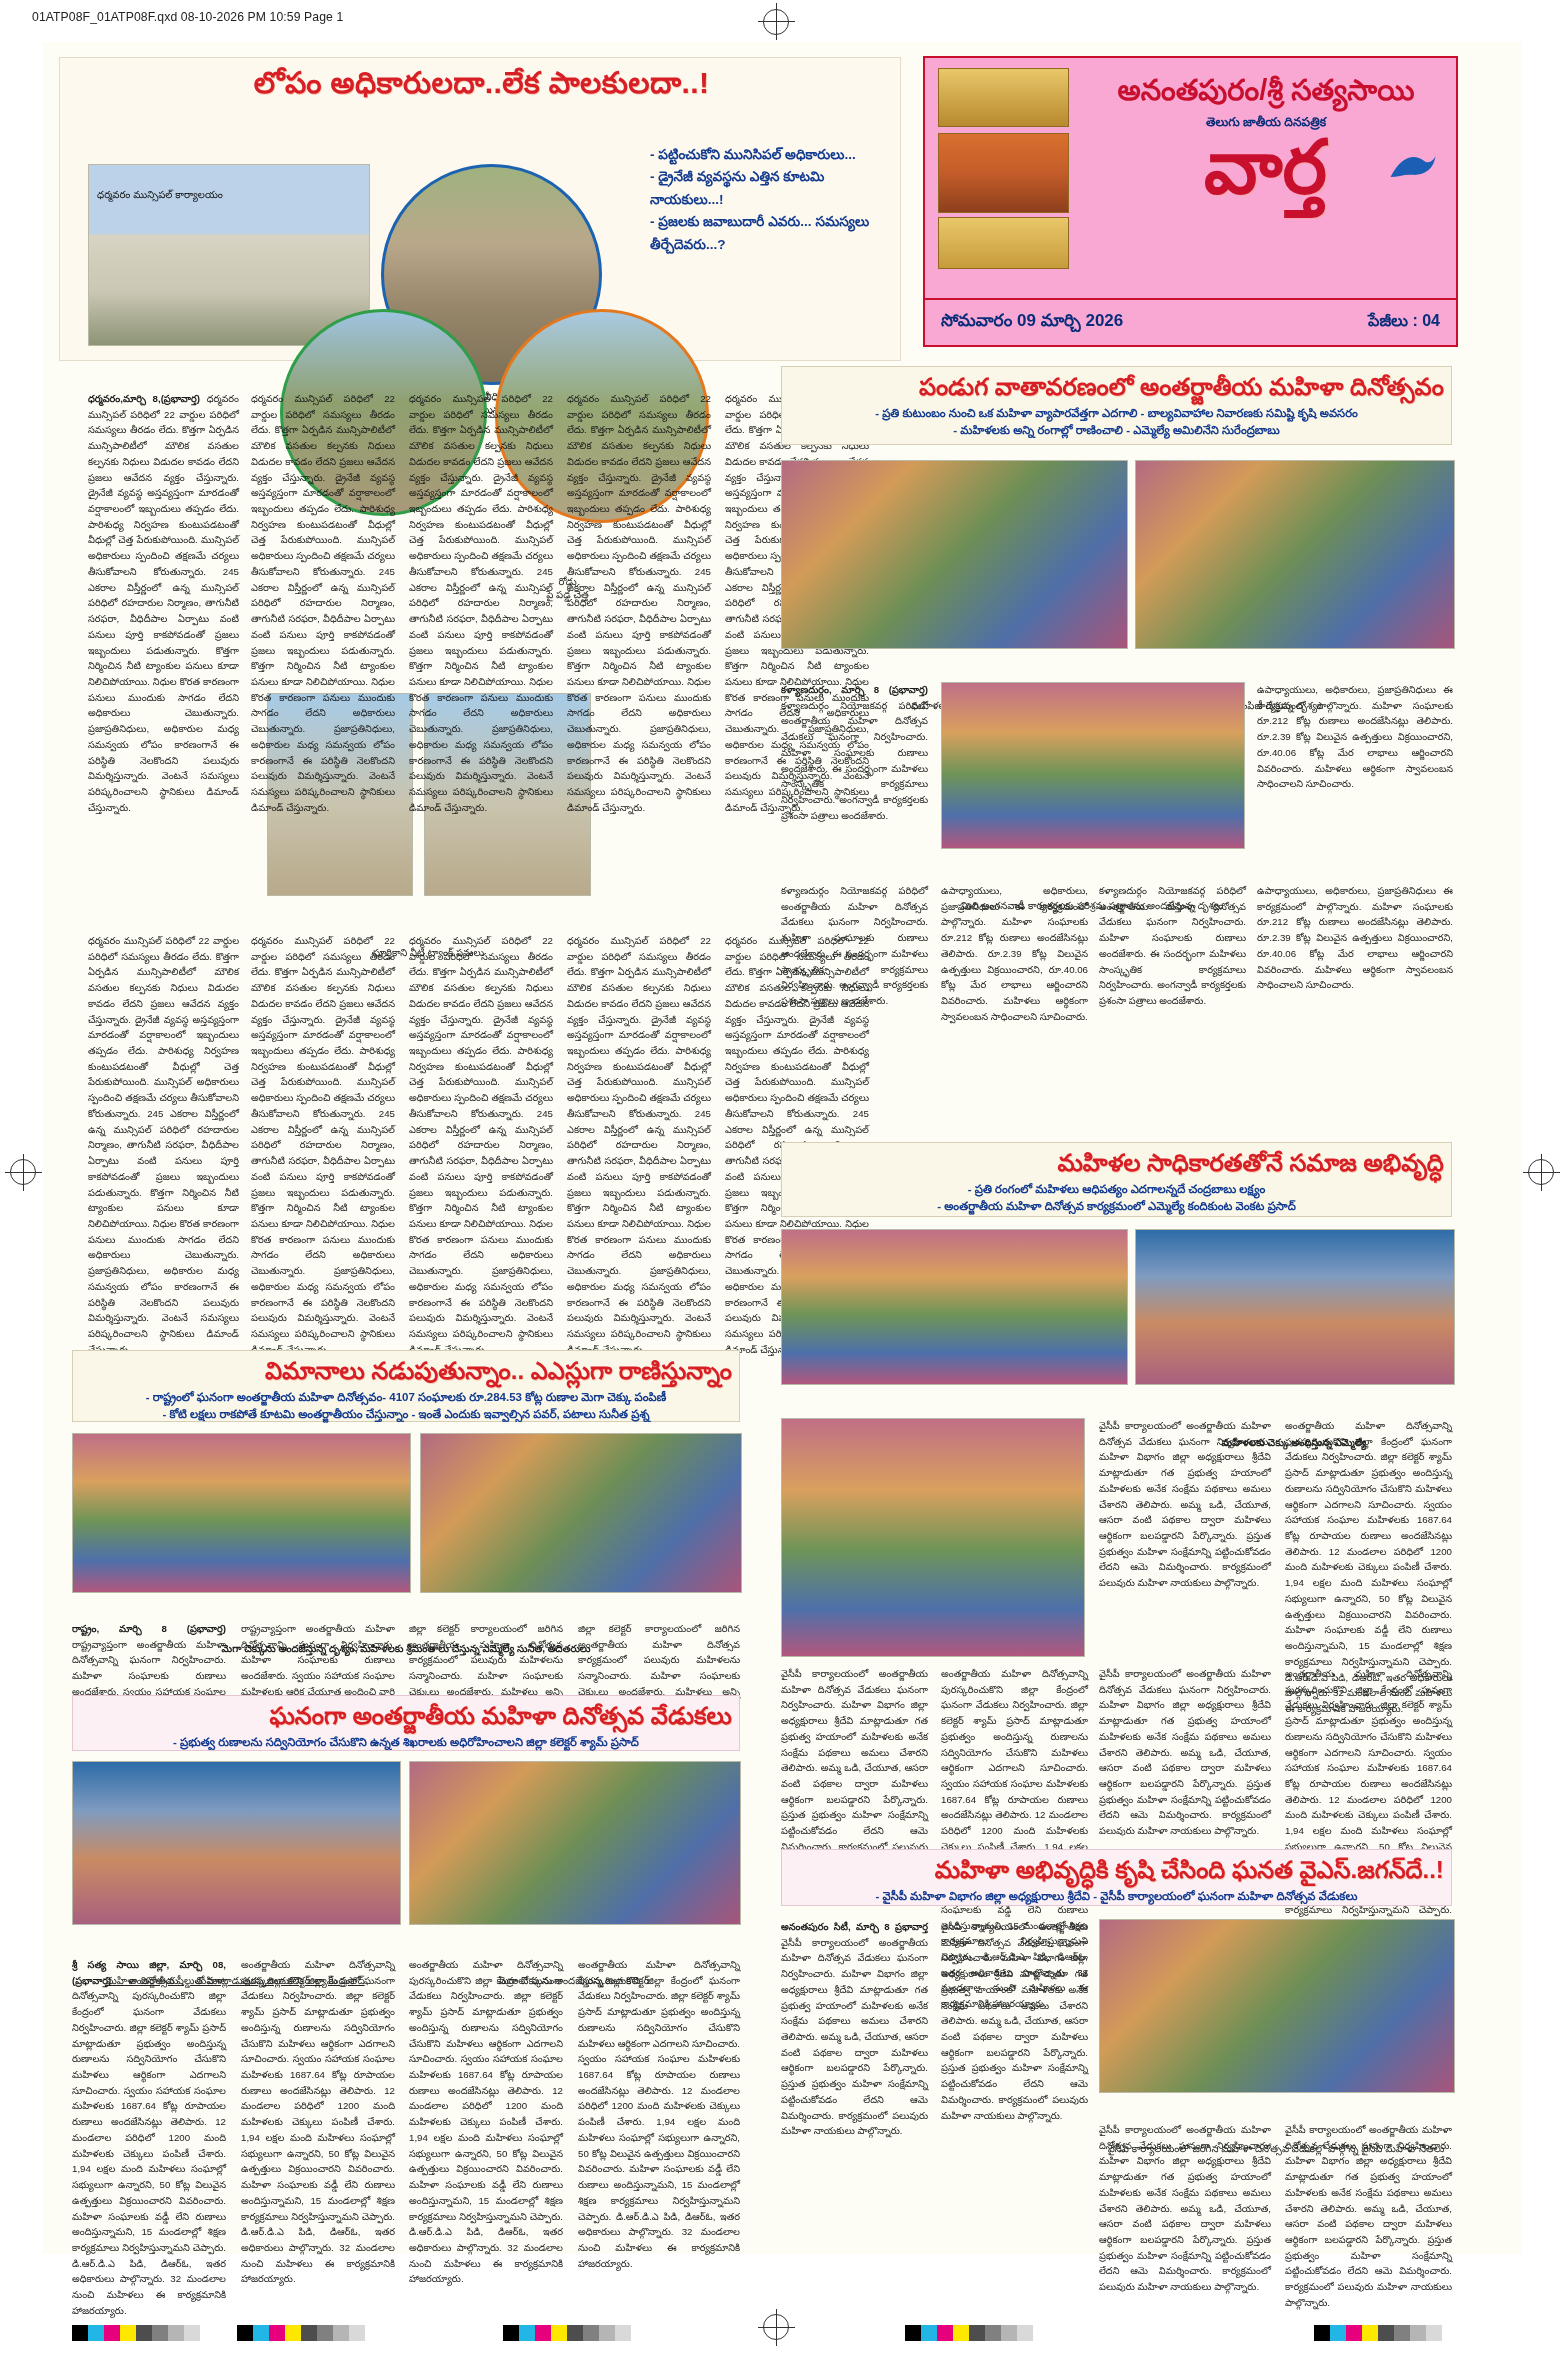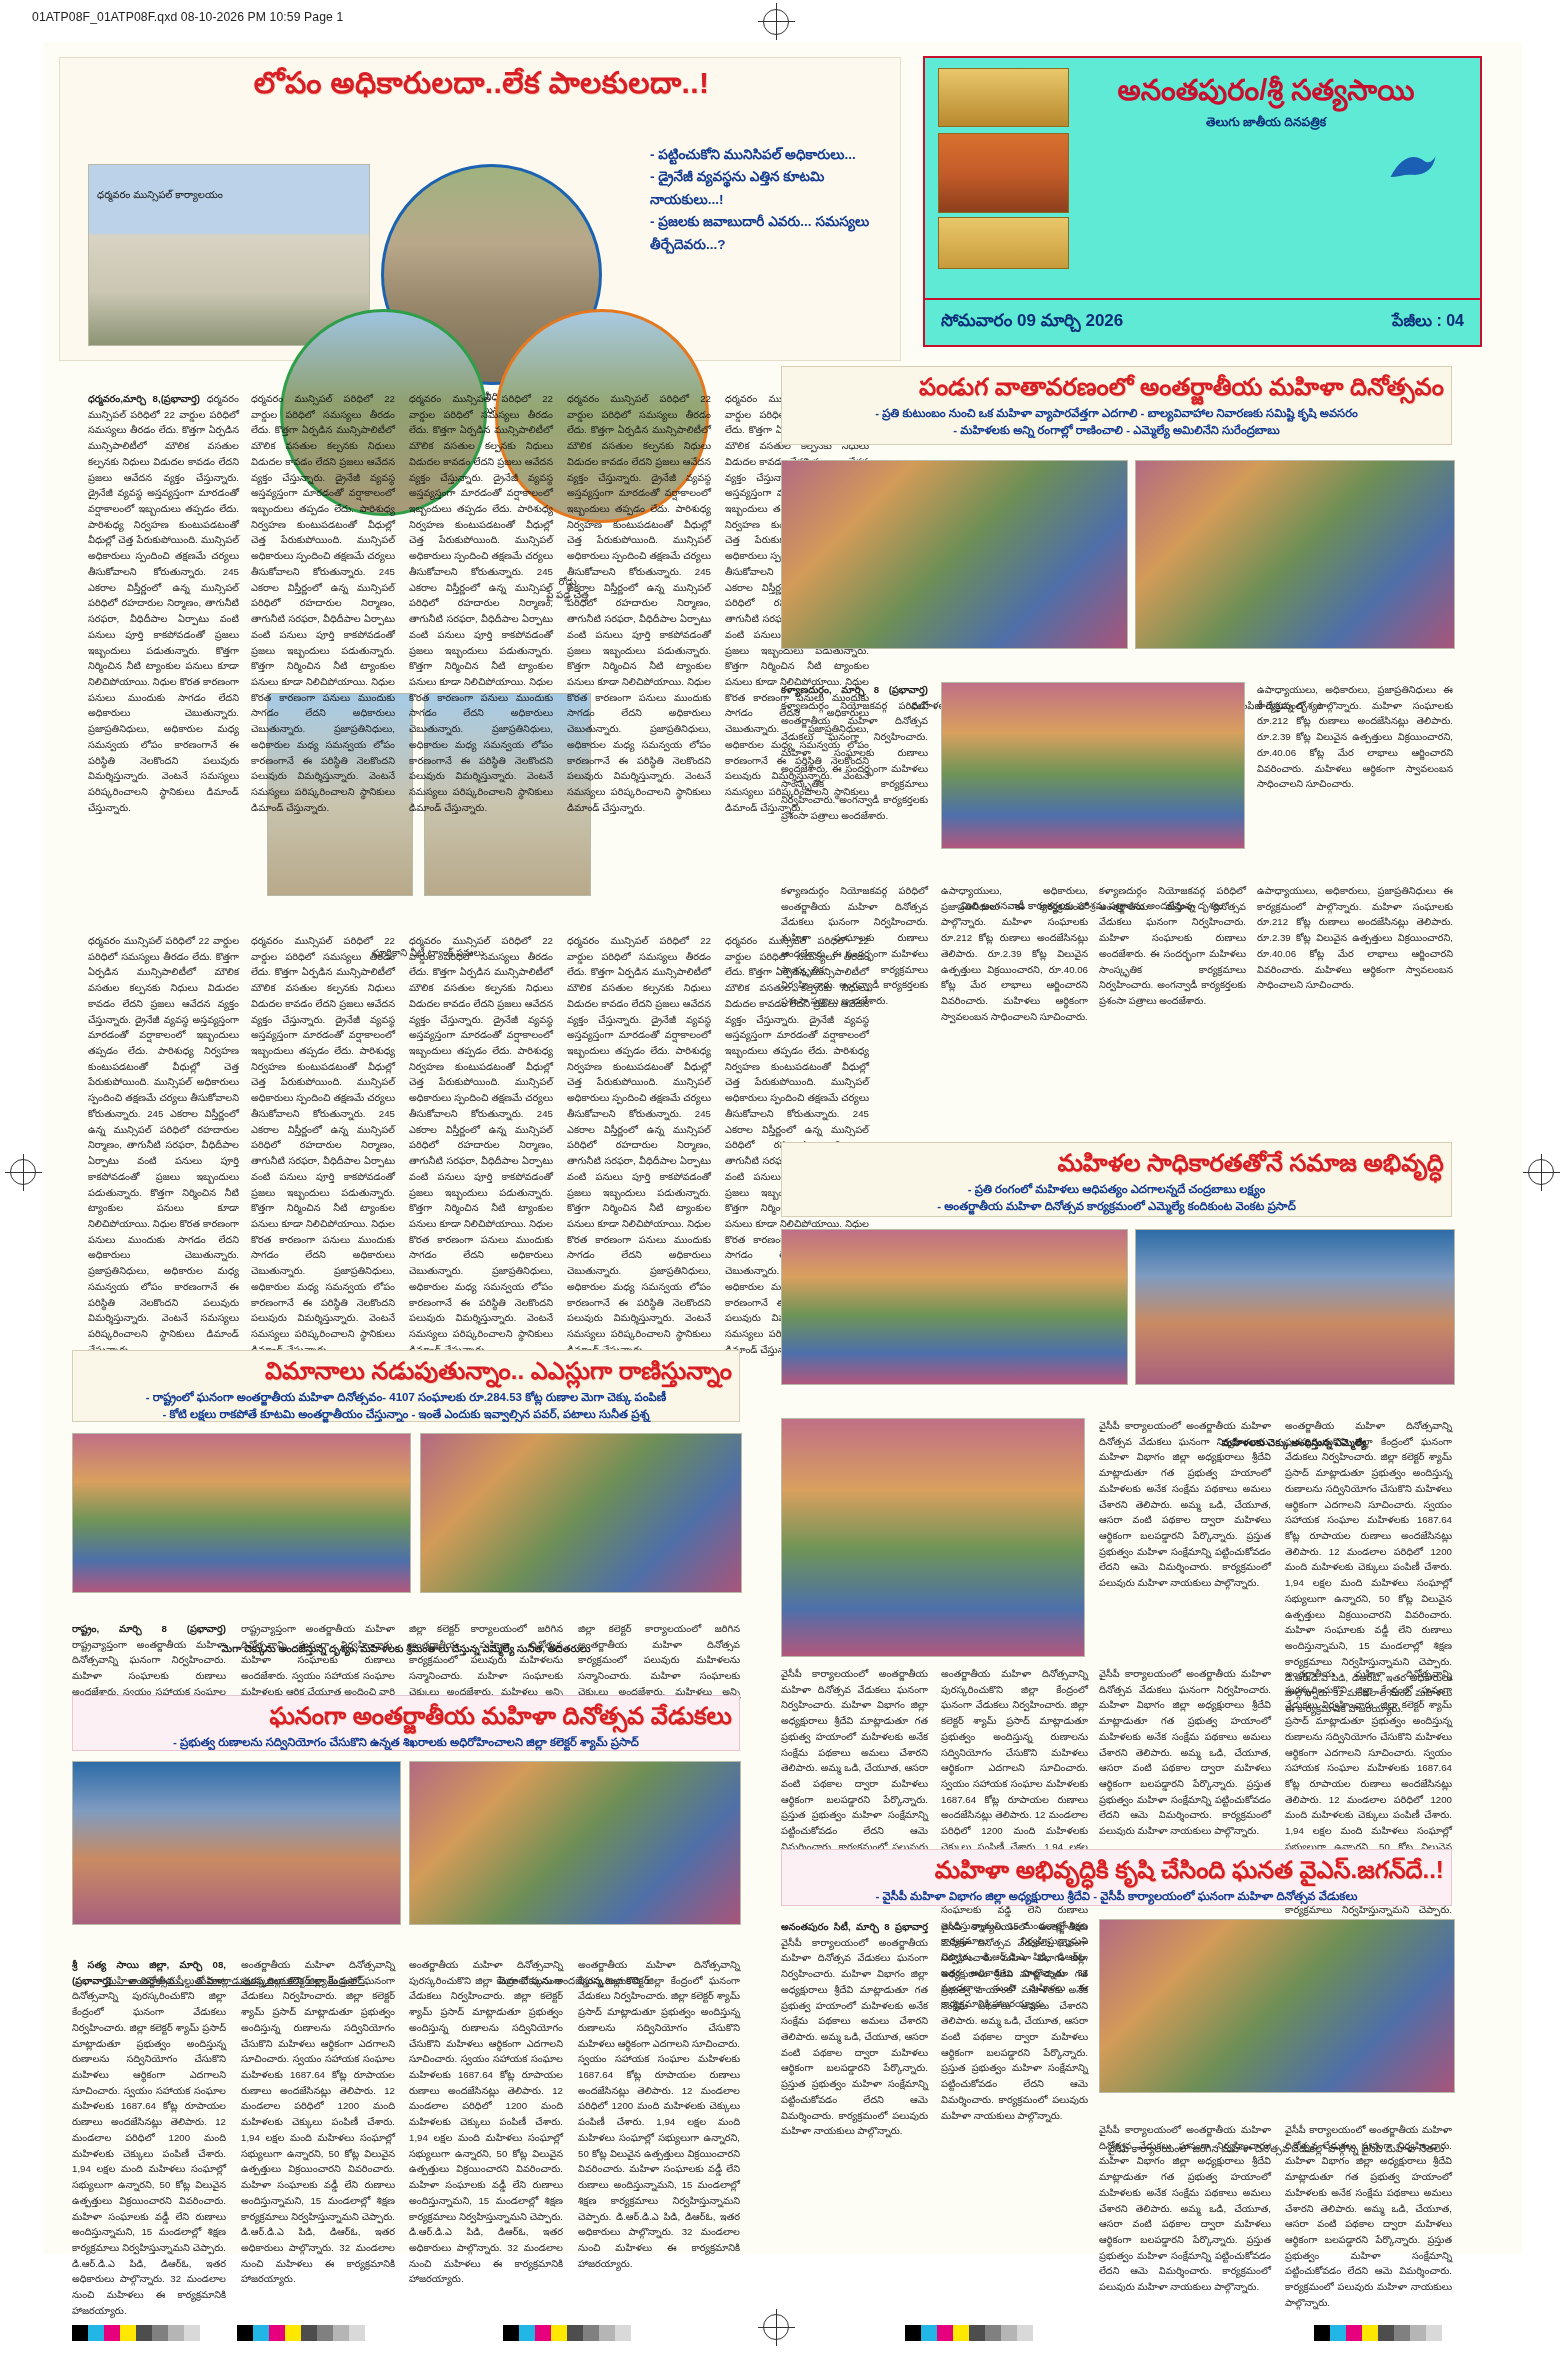--- a/index.html
+++ b/index.html
@@ -53,21 +53,21 @@
   .ph-crowd{background:linear-gradient(180deg,#c06f86 0%,#d9a05e 30%,#6f9457 55%,#4d70aa 80%,#b2577d 100%);}
   .ph-stage{background:linear-gradient(180deg,#2d6ca8 0%,#7f9bc0 30%,#c98b63 60%,#a8607e 100%);}
 
   .circle{border-radius:50%;border:3.6px solid #1b63b0;}
   .circle.green{border-color:#2f9e49;}
   .circle.orange{border-color:#e4781f;}
 
   
   .masthead{
     position:absolute;left:923px;top:56px;width:531px;height:287px;
-    border:2.2px solid #c8102e;background:#5eead4;padding-left:24px;
+    border:2.2px solid #c8102e;background:#f9a8d4;
   }
   .mast-title{
     position:absolute;left:165px;top:16px;width:352px;text-align:center;
     color:#c8102e;font-size:29px;font-weight:bold;
   }
   .mast-sub{
     position:absolute;left:165px;top:57px;width:352px;text-align:center;
     color:#0a2d7a;font-size:12.2px;font-weight:bold;
   }
   .mast-varta{
@@ -174,20 +174,21 @@
   <div class="col" style="left:409px;top:933px;width:144px;">ధర్మవరం మున్సిపల్ పరిధిలో 22 వార్డుల పరిధిలో సమస్యలు తీరడం లేదు. కొత్తగా ఏర్పడిన మున్సిపాలిటీలో మౌలిక వసతుల కల్పనకు నిధులు విడుదల కావడం లేదని ప్రజలు ఆవేదన వ్యక్తం చేస్తున్నారు. డ్రైనేజీ వ్యవస్థ అస్తవ్యస్తంగా మారడంతో వర్షాకాలంలో ఇబ్బందులు తప్పడం లేదు. పారిశుధ్య నిర్వహణ కుంటుపడటంతో వీధుల్లో చెత్త పేరుకుపోయింది. మున్సిపల్ అధికారులు స్పందించి తక్షణమే చర్యలు తీసుకోవాలని కోరుతున్నారు. 245 ఎకరాల విస్తీర్ణంలో ఉన్న మున్సిపల్ పరిధిలో రహదారుల నిర్మాణం, తాగునీటి సరఫరా, వీధిదీపాల ఏర్పాటు వంటి పనులు పూర్తి కాకపోవడంతో ప్రజలు ఇబ్బందులు పడుతున్నారు. కొత్తగా నిర్మించిన నీటి ట్యాంకుల పనులు కూడా నిలిచిపోయాయి. నిధుల కొరత కారణంగా పనులు ముందుకు సాగడం లేదని అధికారులు చెబుతున్నారు. ప్రజాప్రతినిధులు, అధికారుల మధ్య సమన్వయ లోపం కారణంగానే ఈ పరిస్థితి నెలకొందని పలువురు విమర్శిస్తున్నారు. వెంటనే సమస్యలు పరిష్కరించాలని స్థానికులు డిమాండ్ చేస్తున్నారు.</div>
   <div class="col" style="left:567px;top:933px;width:144px;">ధర్మవరం మున్సిపల్ పరిధిలో 22 వార్డుల పరిధిలో సమస్యలు తీరడం లేదు. కొత్తగా ఏర్పడిన మున్సిపాలిటీలో మౌలిక వసతుల కల్పనకు నిధులు విడుదల కావడం లేదని ప్రజలు ఆవేదన వ్యక్తం చేస్తున్నారు. డ్రైనేజీ వ్యవస్థ అస్తవ్యస్తంగా మారడంతో వర్షాకాలంలో ఇబ్బందులు తప్పడం లేదు. పారిశుధ్య నిర్వహణ కుంటుపడటంతో వీధుల్లో చెత్త పేరుకుపోయింది. మున్సిపల్ అధికారులు స్పందించి తక్షణమే చర్యలు తీసుకోవాలని కోరుతున్నారు. 245 ఎకరాల విస్తీర్ణంలో ఉన్న మున్సిపల్ పరిధిలో రహదారుల నిర్మాణం, తాగునీటి సరఫరా, వీధిదీపాల ఏర్పాటు వంటి పనులు పూర్తి కాకపోవడంతో ప్రజలు ఇబ్బందులు పడుతున్నారు. కొత్తగా నిర్మించిన నీటి ట్యాంకుల పనులు కూడా నిలిచిపోయాయి. నిధుల కొరత కారణంగా పనులు ముందుకు సాగడం లేదని అధికారులు చెబుతున్నారు. ప్రజాప్రతినిధులు, అధికారుల మధ్య సమన్వయ లోపం కారణంగానే ఈ పరిస్థితి నెలకొందని పలువురు విమర్శిస్తున్నారు. వెంటనే సమస్యలు పరిష్కరించాలని స్థానికులు డిమాండ్ చేస్తున్నారు.</div>
   <div class="col" style="left:725px;top:933px;width:144px;">ధర్మవరం మున్సిపల్ పరిధిలో 22 వార్డుల పరిధిలో సమస్యలు తీరడం లేదు. కొత్తగా ఏర్పడిన మున్సిపాలిటీలో మౌలిక వసతుల కల్పనకు నిధులు విడుదల కావడం లేదని ప్రజలు ఆవేదన వ్యక్తం చేస్తున్నారు. డ్రైనేజీ వ్యవస్థ అస్తవ్యస్తంగా మారడంతో వర్షాకాలంలో ఇబ్బందులు తప్పడం లేదు. పారిశుధ్య నిర్వహణ కుంటుపడటంతో వీధుల్లో చెత్త పేరుకుపోయింది. మున్సిపల్ అధికారులు స్పందించి తక్షణమే చర్యలు తీసుకోవాలని కోరుతున్నారు. 245 ఎకరాల విస్తీర్ణంలో ఉన్న మున్సిపల్ పరిధిలో రహదారుల నిర్మాణం, తాగునీటి సరఫరా, వీధిదీపాల ఏర్పాటు వంటి పనులు పూర్తి కాకపోవడంతో ప్రజలు ఇబ్బందులు పడుతున్నారు. కొత్తగా నిర్మించిన నీటి ట్యాంకుల పనులు కూడా నిలిచిపోయాయి. నిధుల కొరత కారణంగా పనులు ముందుకు సాగడం లేదని అధికారులు చెబుతున్నారు. ప్రజాప్రతినిధులు, అధికారుల మధ్య సమన్వయ లోపం కారణంగానే ఈ పరిస్థితి నెలకొందని పలువురు విమర్శిస్తున్నారు. వెంటనే సమస్యలు పరిష్కరించాలని స్థానికులు డిమాండ్ చేస్తున్నారు.</div>
 
   <div class="masthead">
     <div class="mast-logo"></div>
     <div class="mast-photo"></div>
     <div class="mast-logo2"></div>
     <div class="mast-title">అనంతపురం/శ్రీ సత్యసాయి</div>
     <div class="mast-sub">తెలుగు జాతీయ దినపత్రిక</div>
+    <div class="mast-varta">వార్త</div>
     <svg class="mast-bird" viewBox="0 0 100 100">
       <path d="M10,60 C30,20 55,18 70,30 C80,38 88,30 92,22 C88,48 70,58 48,56 C36,55 22,60 10,60 Z" fill="#1a5fb4"></path>
     </svg>
     <div class="mast-strip">
       <span class="mast-date">సోమవారం  09 మార్చి 2026</span>
       <span class="mast-pages">పేజీలు : 04</span>
     </div>
   </div>
 
   <div class="sec sec-band" style="left:781px;top:366px;width:671px;height:79px;">

